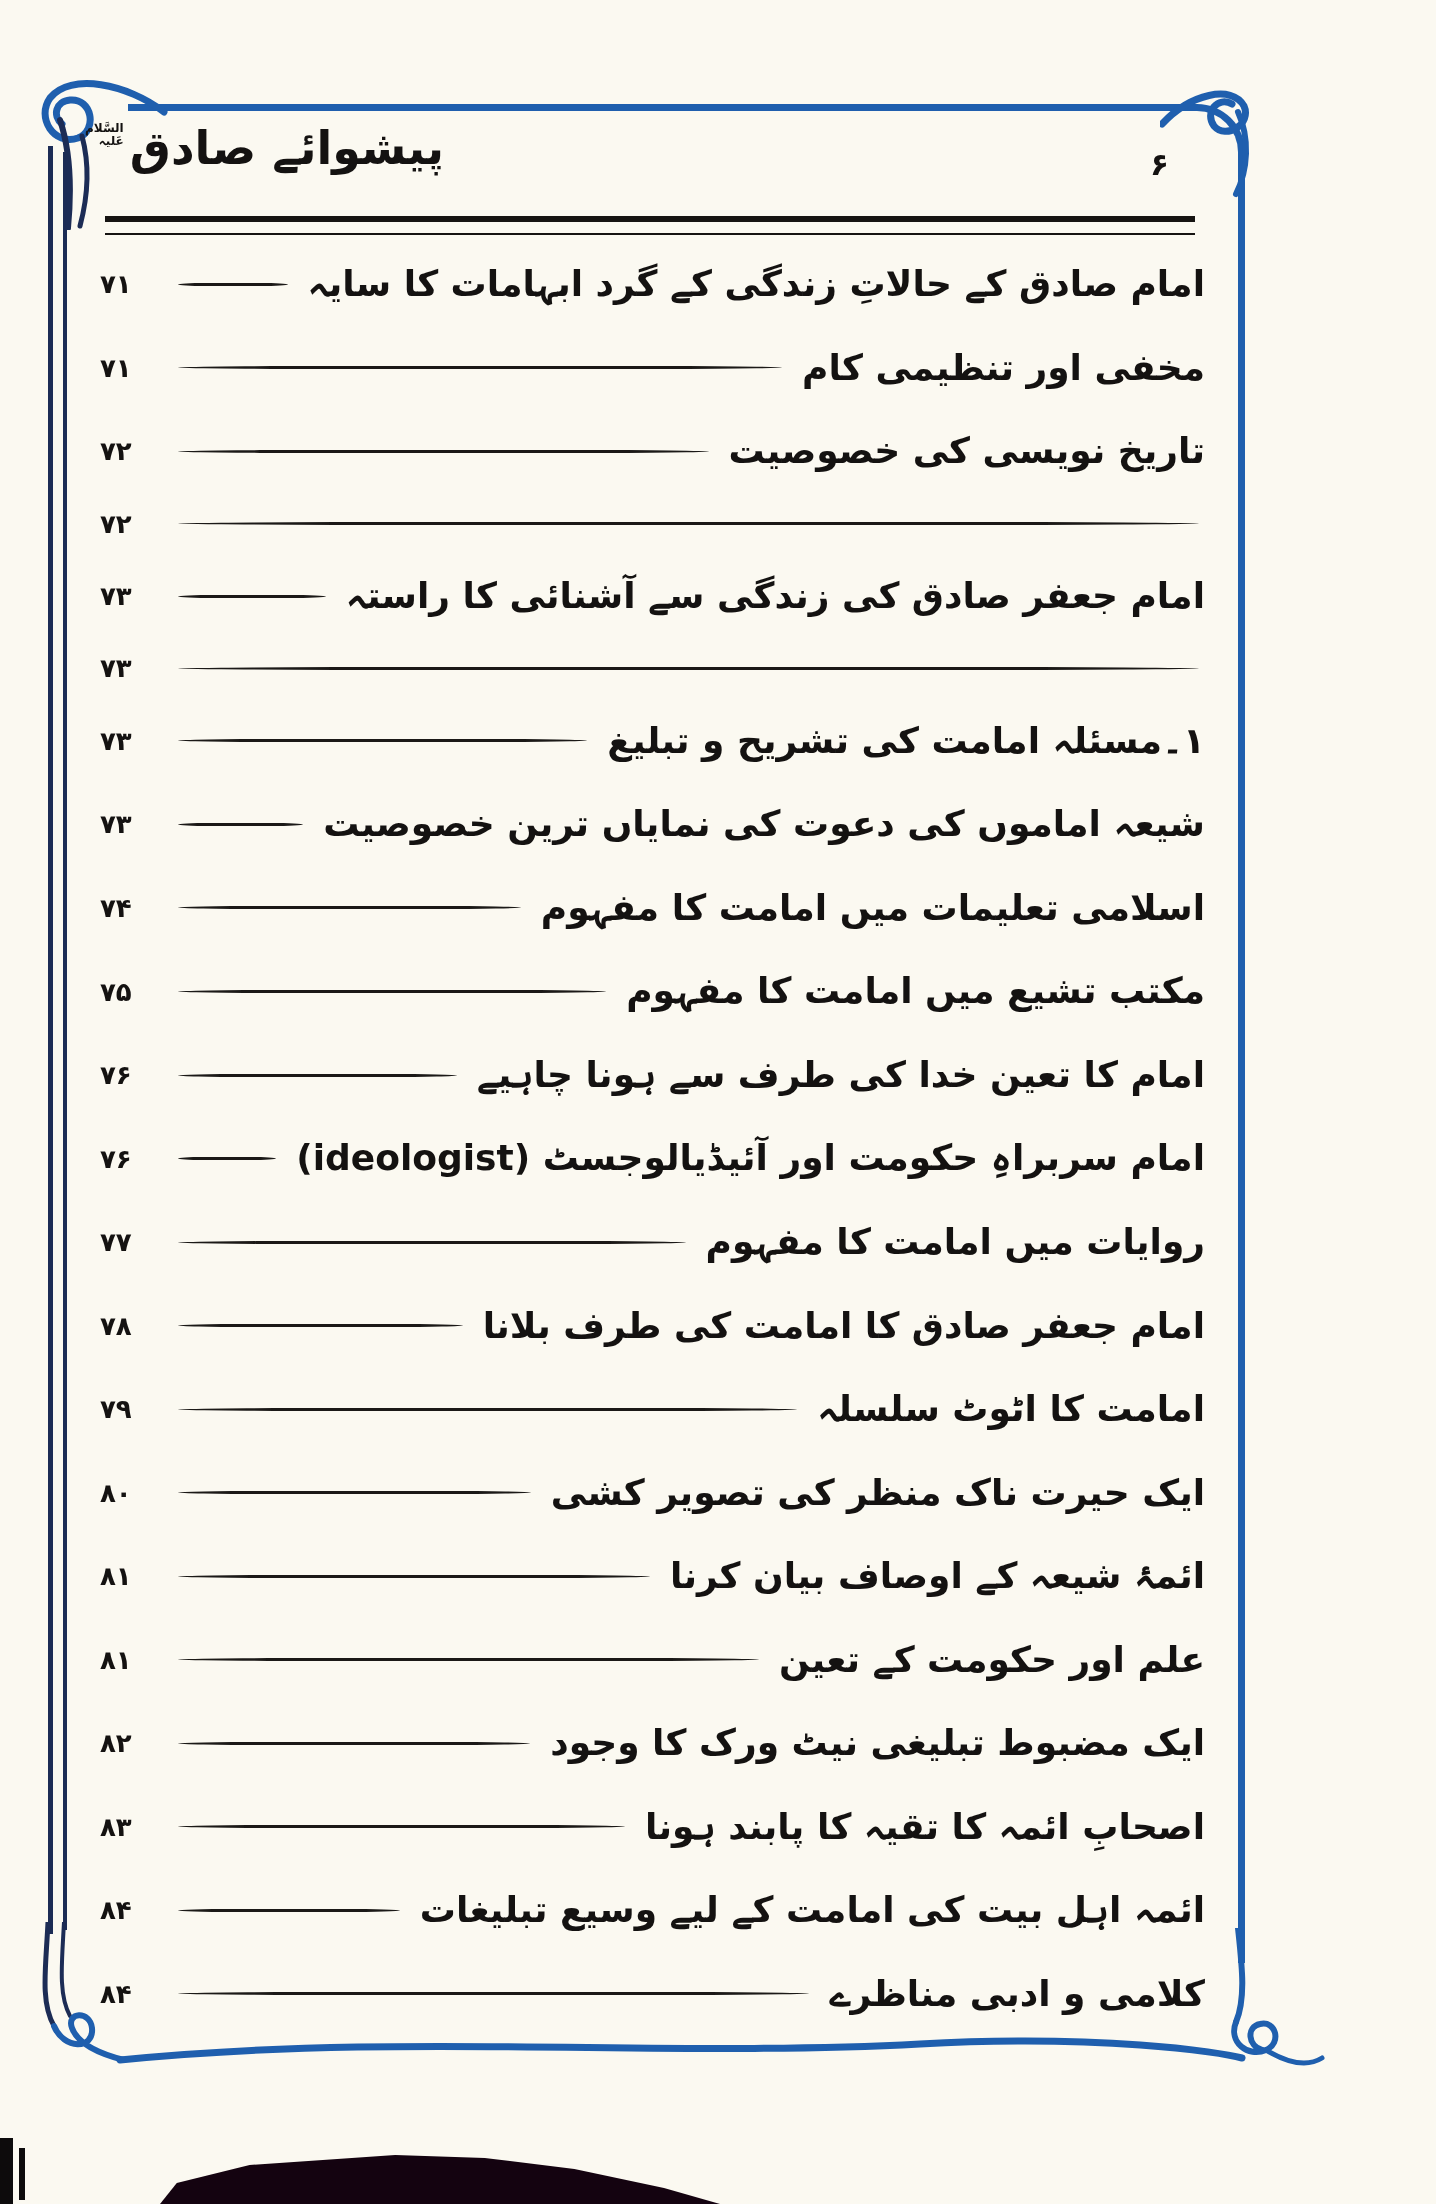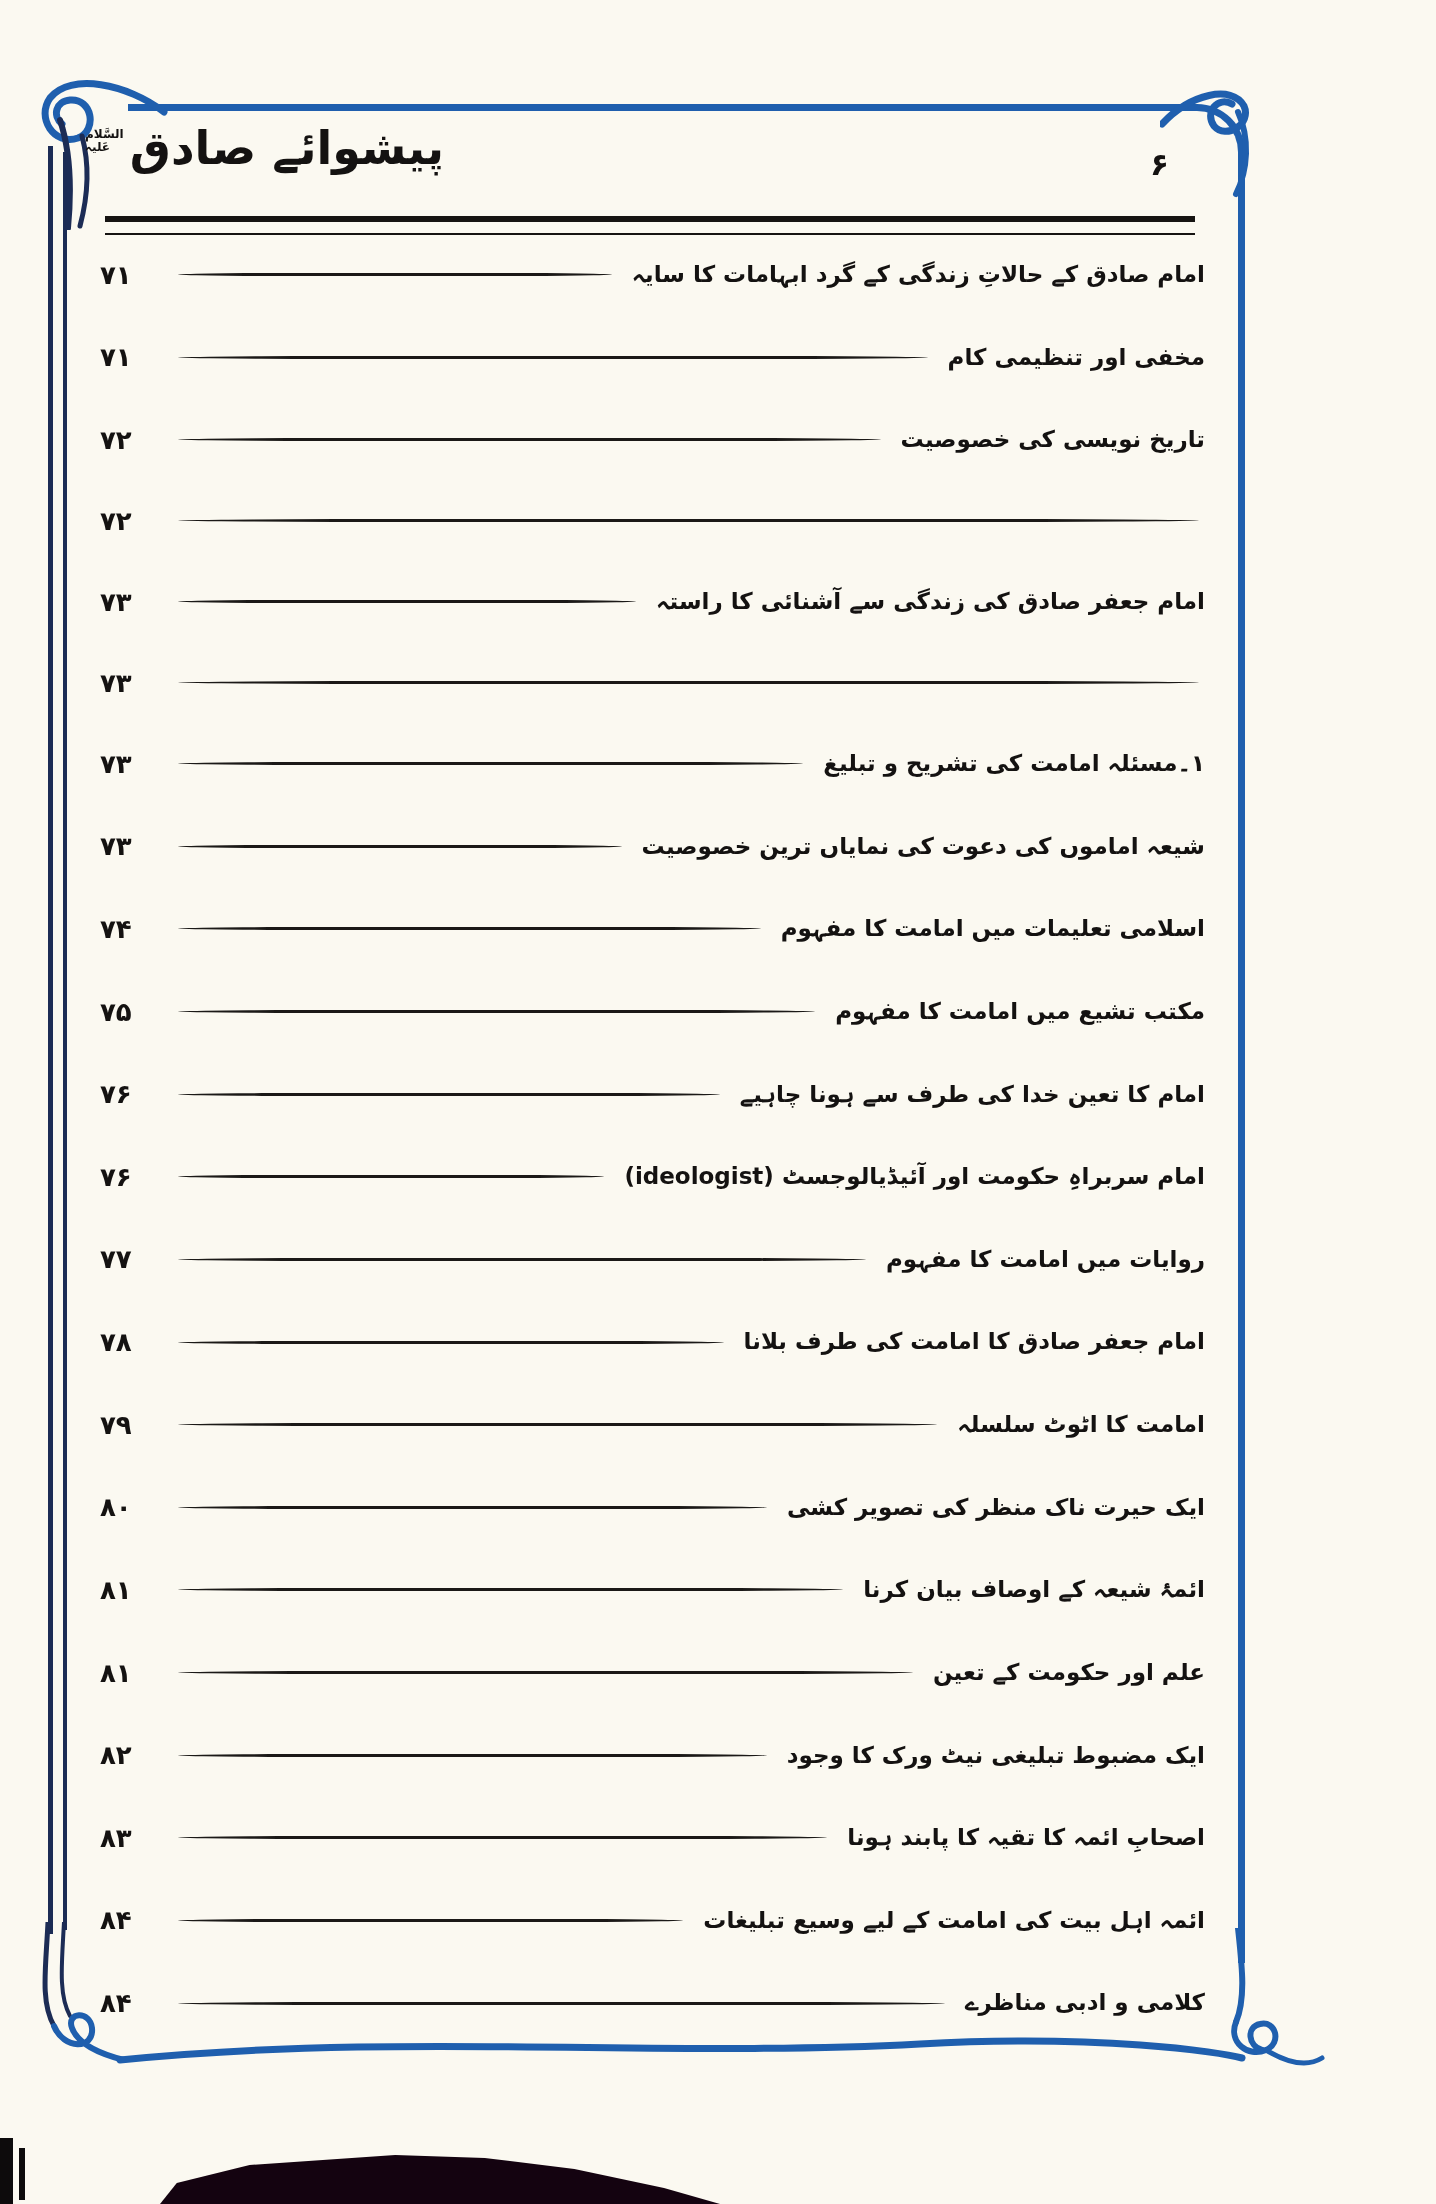--- a/index.html
+++ b/index.html
@@ -29,43 +29,43 @@
   .left-line-inner{position:absolute;left:63px;top:152px;width:4px;height:1778px;background:var(--frame_navy);}
   .ornament{position:absolute;pointer-events:none;}
   .bottom-wave{position:absolute;left:100px;top:2028px;pointer-events:none;}
   
   .header-title{
     position:absolute;left:85px;top:112px;
     display:flex;direction:rtl;align-items:flex-start;gap:6px;
   }
   .book-title{font-size:46px;font-weight:bold;line-height:1.6;letter-spacing:0;}
   .tasliya{
-    display:flex;flex-direction:column;align-items:flex-end;
-    font-size:12px;line-height:13px;font-weight:bold;margin-top:16px;
+    display:flex;flex-direction:column;align-items:flex-start;
+    font-size:12px;line-height:13px;font-weight:bold;margin-top:10px;
   }
   .page-number{
     position:absolute;left:1150px;top:146px;
     font-size:31px;font-weight:bold;
   }
   .header-rule{
     position:absolute;left:105px;top:216px;width:1090px;height:11px;
     border-top:6px solid var(--rule_black);
     border-bottom:2px solid var(--rule_black);
   }
   
   .toc-list{
     position:absolute;left:100px;top:258px;width:1105px;height:1762px;
     display:flex;flex-direction:column;justify-content:space-between;
     direction:rtl;
   }
   .toc-row{
     display:flex;align-items:center;gap:14px;direction:rtl;
   }
   .entry-title{
-    font-size:23px;font-weight:bold;white-space:nowrap;line-height:1.45;text-align:center;
+    font-size:36px;font-weight:bold;white-space:nowrap;line-height:1.45;text-align:center;
   }
   .leader{
     flex:1 1 auto;height:0;border-top:3px solid #1b1917;
     min-width:60px;margin:0 6px;border-radius:50%/3px;
   }
   .entry-page{
     font-size:26px;font-weight:bold;direction:ltr;min-width:58px;text-align:left;
   }
   
   .artifact-bottom{

